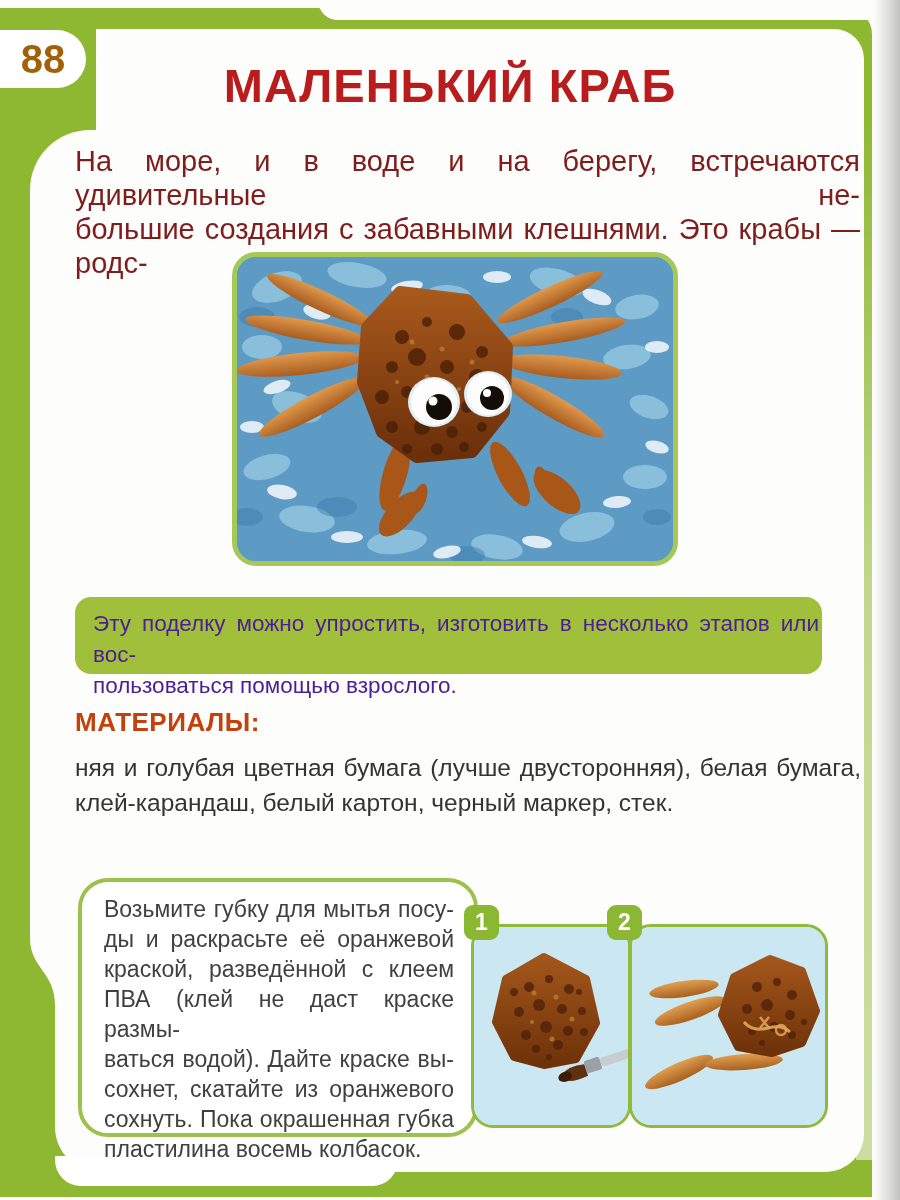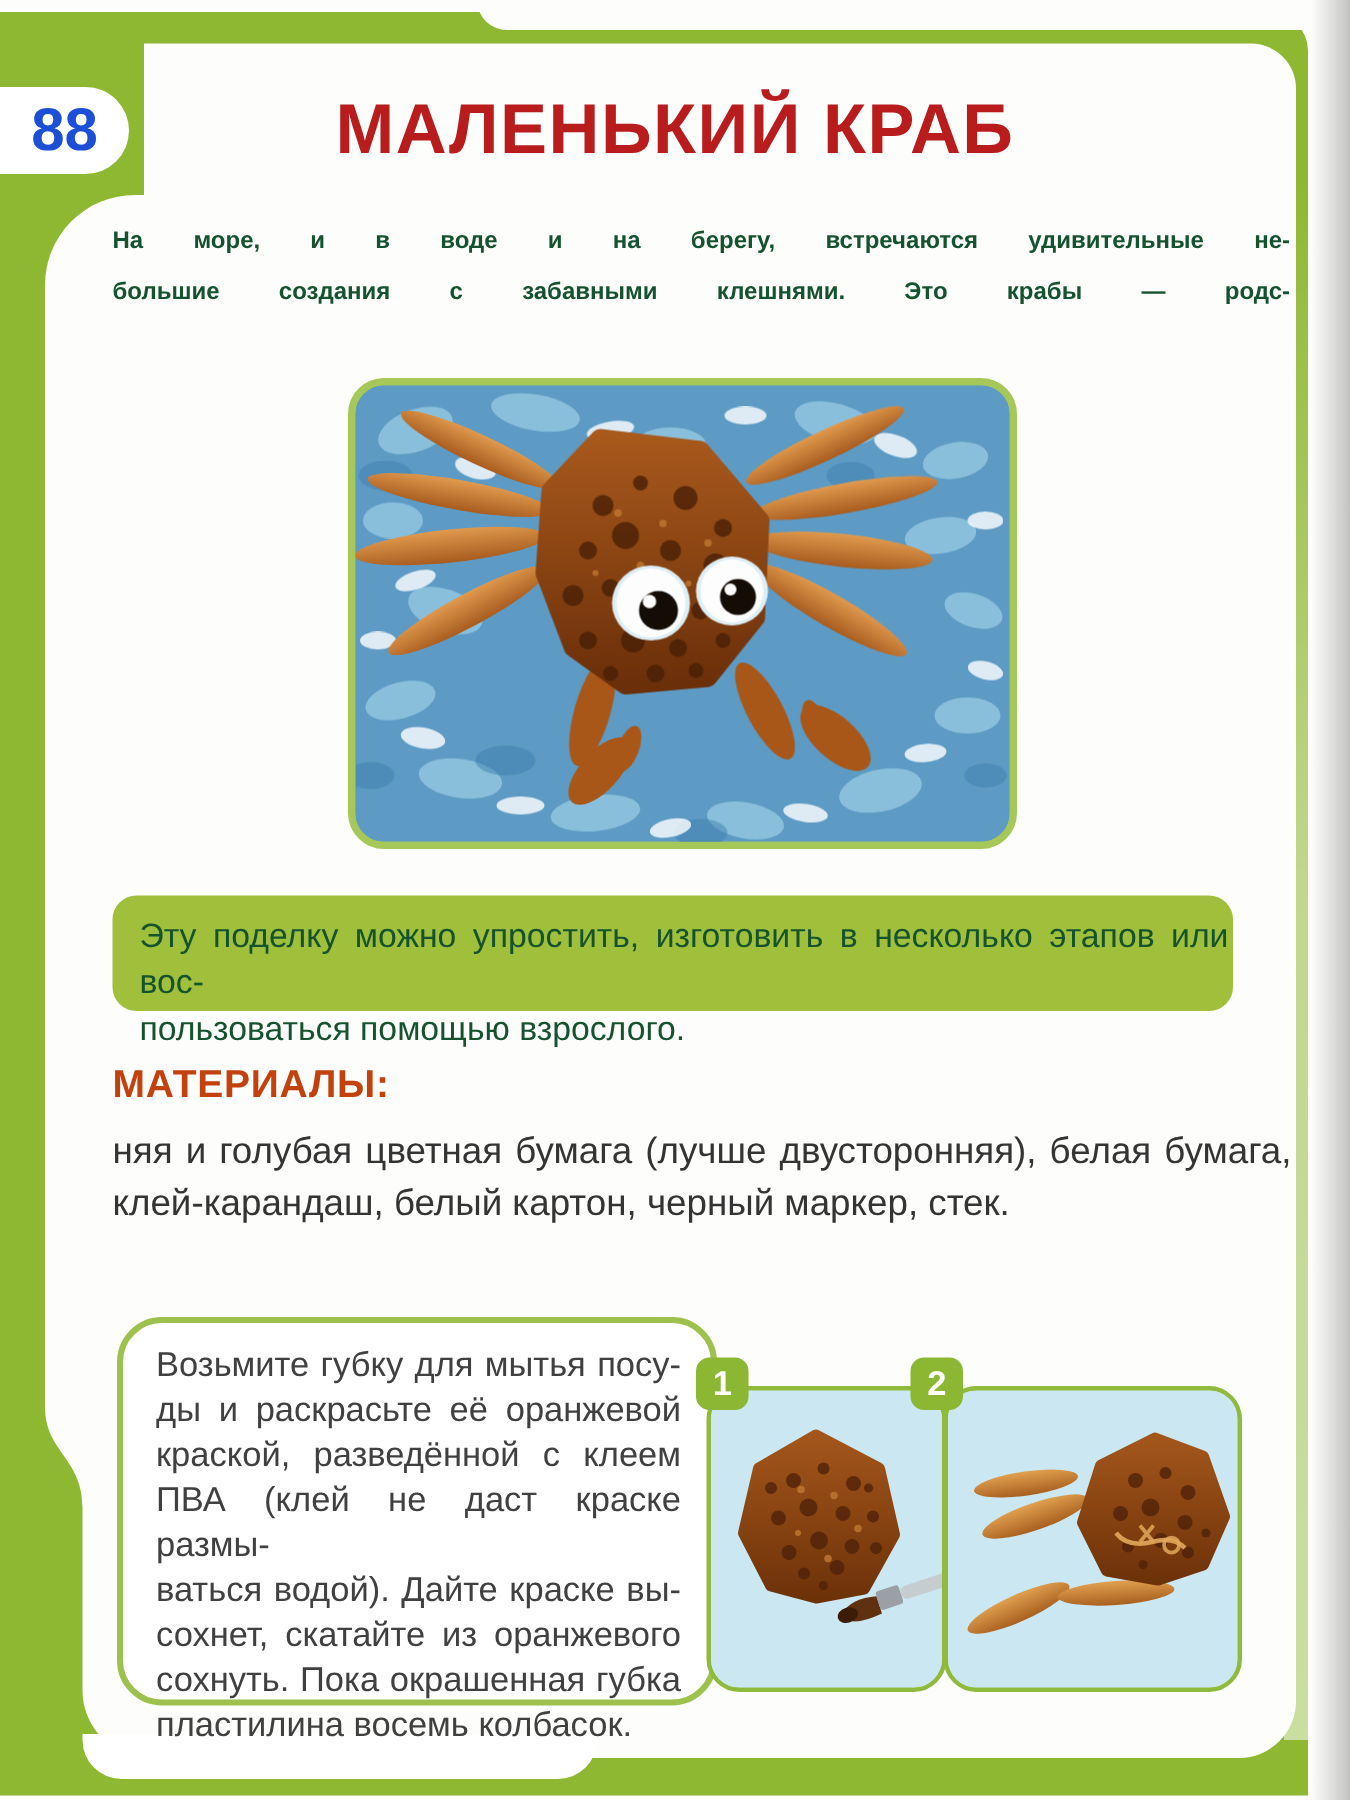--- a/index.html
+++ b/index.html
@@ -16,33 +16,33 @@
     border-bottom-left-radius:20px;z-index:1;}
   .tab-bottom{left:55px;top:1156px;width:343px;height:30px;background:#ffffff;
     border-radius:0 0 26px 26px;z-index:1;}
   .right-fade{left:856px;top:120px;width:20px;height:1040px;z-index:1;
     background:linear-gradient(to bottom,rgba(253,253,252,0),rgba(253,253,252,.45) 45%,rgba(253,253,252,.55));}
   .edge-shadow{right:0;top:0;width:26px;height:1200px;z-index:5;
     background:linear-gradient(to right,rgba(216,216,214,0),#dededc 55%,#c2c2c0);}
   
   .pagenum{left:0;top:30px;width:86px;height:58px;background:#ffffff;
     border-radius:0 29px 29px 0;text-align:center;line-height:58px;
-    font-size:40px;font-weight:bold;color:#1d4ed8;z-index:2;margin-top:28px;}
+    font-size:40px;font-weight:bold;color:#a16207;z-index:2;}
   .title{left:30px;top:58px;width:840px;text-align:center;z-index:2;
     font-size:47px;font-weight:bold;color:#b91c1c;letter-spacing:1px;}
   .intro{left:75px;top:144px;width:785px;z-index:2;
-    font-size:16px;font-weight:bold;color:#14532d;line-height:34px;}
+    font-size:29px;font-weight:normal;color:#7f1d1d;line-height:34px;}
   .line{width:100%;}
   .j{text-align:justify;text-align-last:justify;}
   .photo{left:232px;top:252px;width:446px;height:314px;z-index:2;
     border:5px solid #a6c858;border-radius:24px;box-sizing:border-box;
     overflow:hidden;background:#5d9bc5;}
   .tipbox{left:75px;top:597px;width:747px;height:77px;z-index:2;
     background:#a0bf3b;border-radius:16px;box-sizing:border-box;
-    padding:11px 3px 0 18px;color:#14532d;font-size:22.5px;line-height:31px;}
+    padding:11px 3px 0 18px;color:#4c1d95;font-size:22.5px;line-height:31px;}
   .mat-h{left:75px;top:707px;z-index:2;font-size:26px;font-weight:bold;
     color:#c2410c;letter-spacing:0.5px;}
   .mat-t{left:75px;top:750px;width:786px;z-index:2;
     font-size:24.5px;color:#343434;line-height:35px;}
   .instr{left:78px;top:878px;width:400px;height:259px;z-index:2;
     border:4px solid #9cc14c;border-radius:30px;background:#ffffff;
     box-sizing:border-box;padding:12px 20px 0 22px;
     font-size:23px;line-height:30px;color:#404040;}
   .badge{width:35px;height:35px;background:#8bb732;border-radius:9px;
     color:#ffffff;font-weight:bold;font-size:23px;text-align:center;

